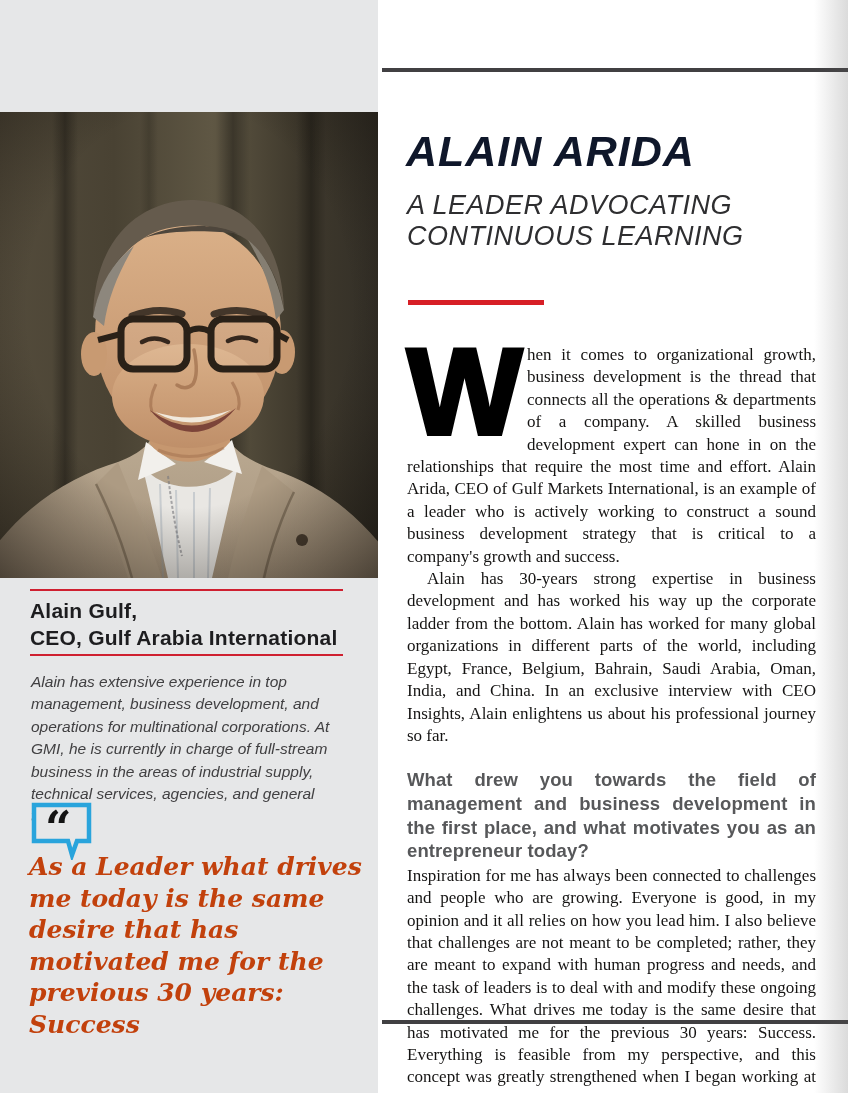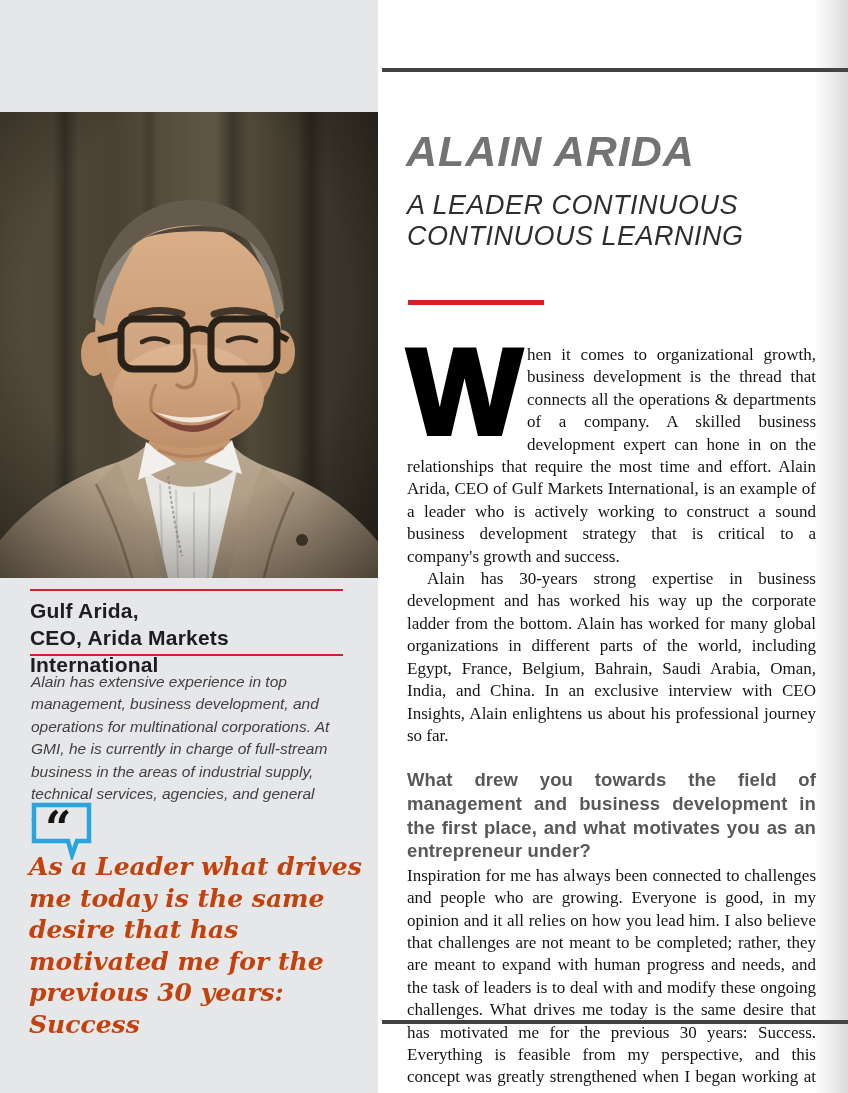--- a/index.html
+++ b/index.html
@@ -41,21 +41,21 @@
   .rule-dark {
     position:absolute; left:382px; width:466px; height:4px; background:#414042;
   }
   .rule-top { top:68px; }
   .rule-bottom { top:1020px; }
   .title-red {
     position:absolute; left:406px; top:128px; width:420px;
     font-family:"Liberation Sans", sans-serif;
     font-weight:bold; font-style:italic;
     font-size:43px; line-height:46px; letter-spacing:1px;
-    color:#737373;
+    color:#0f172a;
   }
   .subtitle {
     position:absolute; left:407px; top:190px; width:420px;
     font-family:"Liberation Sans", sans-serif;
     font-style:italic; font-weight:300;
     font-size:27px; line-height:31px; letter-spacing:0.5px;
     color:#2e2e30;
   }
   .subtitle span { display:block; }
   .title-underline {
@@ -181,50 +181,50 @@
         <path d="M 155 300 Q 193 322 231 298 Q 193 312 155 300 Z" fill="#f1e9dd"></path>
 
         <path d="M 158 338 Q 192 352 224 336" stroke="rgba(150,100,68,0.38)" stroke-width="3" fill="none"></path>
 
         <rect width="378" height="466" fill="url(#vig)"></rect>
       </svg>
     </div>
 
     <div class="rule-red" style="top:589px"></div>
     <div class="name-block">
-      <div>Gulf Arida,</div>
-      <div>CEO, Arida Markets International</div>
+      <div>Alain Gulf,</div>
+      <div>CEO, Gulf Arabia International</div>
     </div>
     <div class="rule-red" style="top:654px"></div>
 
     <div class="bio">Alain has extensive experience in top management, business development, and operations for multinational corporations. At GMI, he is currently in charge of full-stream business in the areas of industrial supply, technical services, agencies, and general trading.</div>
 
     <div class="quote-icon">
       <svg width="62" height="58" viewBox="0 0 62 58">
         <path d="M 3 3 H 58 V 39 H 46 L 41 53 L 37 39 H 3 Z" fill="#e6e7e8" stroke="#29a4dc" stroke-width="4.5" stroke-linejoin="miter"></path>
         <text x="14" y="42" font-family="'DejaVu Serif', serif" font-weight="bold" font-size="46" fill="#141414">“</text>
       </svg>
     </div>
 
     <div class="pull-quote">As a Leader what drives me today is the same desire that has motivated me for the previous 30 years: Success</div>
   </div>
 
   <div class="rule-dark rule-top"></div>
 
   <h1 class="title-red">ALAIN ARIDA</h1>
 
   <div class="subtitle">
-    <span>A LEADER CONTINUOUS</span>
+    <span>A LEADER ADVOCATING</span>
     <span>CONTINUOUS LEARNING</span>
   </div>
 
   <div class="title-underline"></div>
 
   <div class="article">
     <p><span class="dropcap">W</span><span>hen it comes to organizational growth, business development is the thread that connects all the operations &amp; departments of a company. A skilled business development expert can hone in on the relationships that require the most time and effort. Alain Arida, CEO of Gulf Markets International, is an example of a leader who is actively working to construct a sound business development strategy that is critical to a company's growth and success.</span></p>
     <p class="para2">Alain has 30-years strong expertise in business development and has worked his way up the corporate ladder from the bottom. Alain has worked for many global organizations in different parts of the world, including Egypt, France, Belgium, Bahrain, Saudi Arabia, Oman, India, and China. In an exclusive interview with CEO Insights, Alain enlightens us about his professional journey so far.</p>
-    <p class="question">What drew you towards the field of management and business development in the first place, and what motivates you as an entrepreneur under?</p>
+    <p class="question">What drew you towards the field of management and business development in the first place, and what motivates you as an entrepreneur today?</p>
     <p class="answer">Inspiration for me has always been connected to challenges and people who are growing. Everyone is good, in my opinion and it all relies on how you lead him. I also believe that challenges are not meant to be completed; rather, they are meant to expand with human progress and needs, and the task of leaders is to deal with and modify these ongoing challenges. What drives me today is the same desire that has motivated me for the previous 30 years: Success. Everything is feasible from my perspective, and this concept was greatly strengthened when I began working at GMI under the direction of H.E. Abdulnabi Alshoala and Mishal Alshoala. As a result, it's all about accomplishment and overcoming challenges</p>
   </div>
 
   <div class="rule-dark rule-bottom"></div>
   <div class="edge-shade"></div>
 </div>
 
 </body></html>

